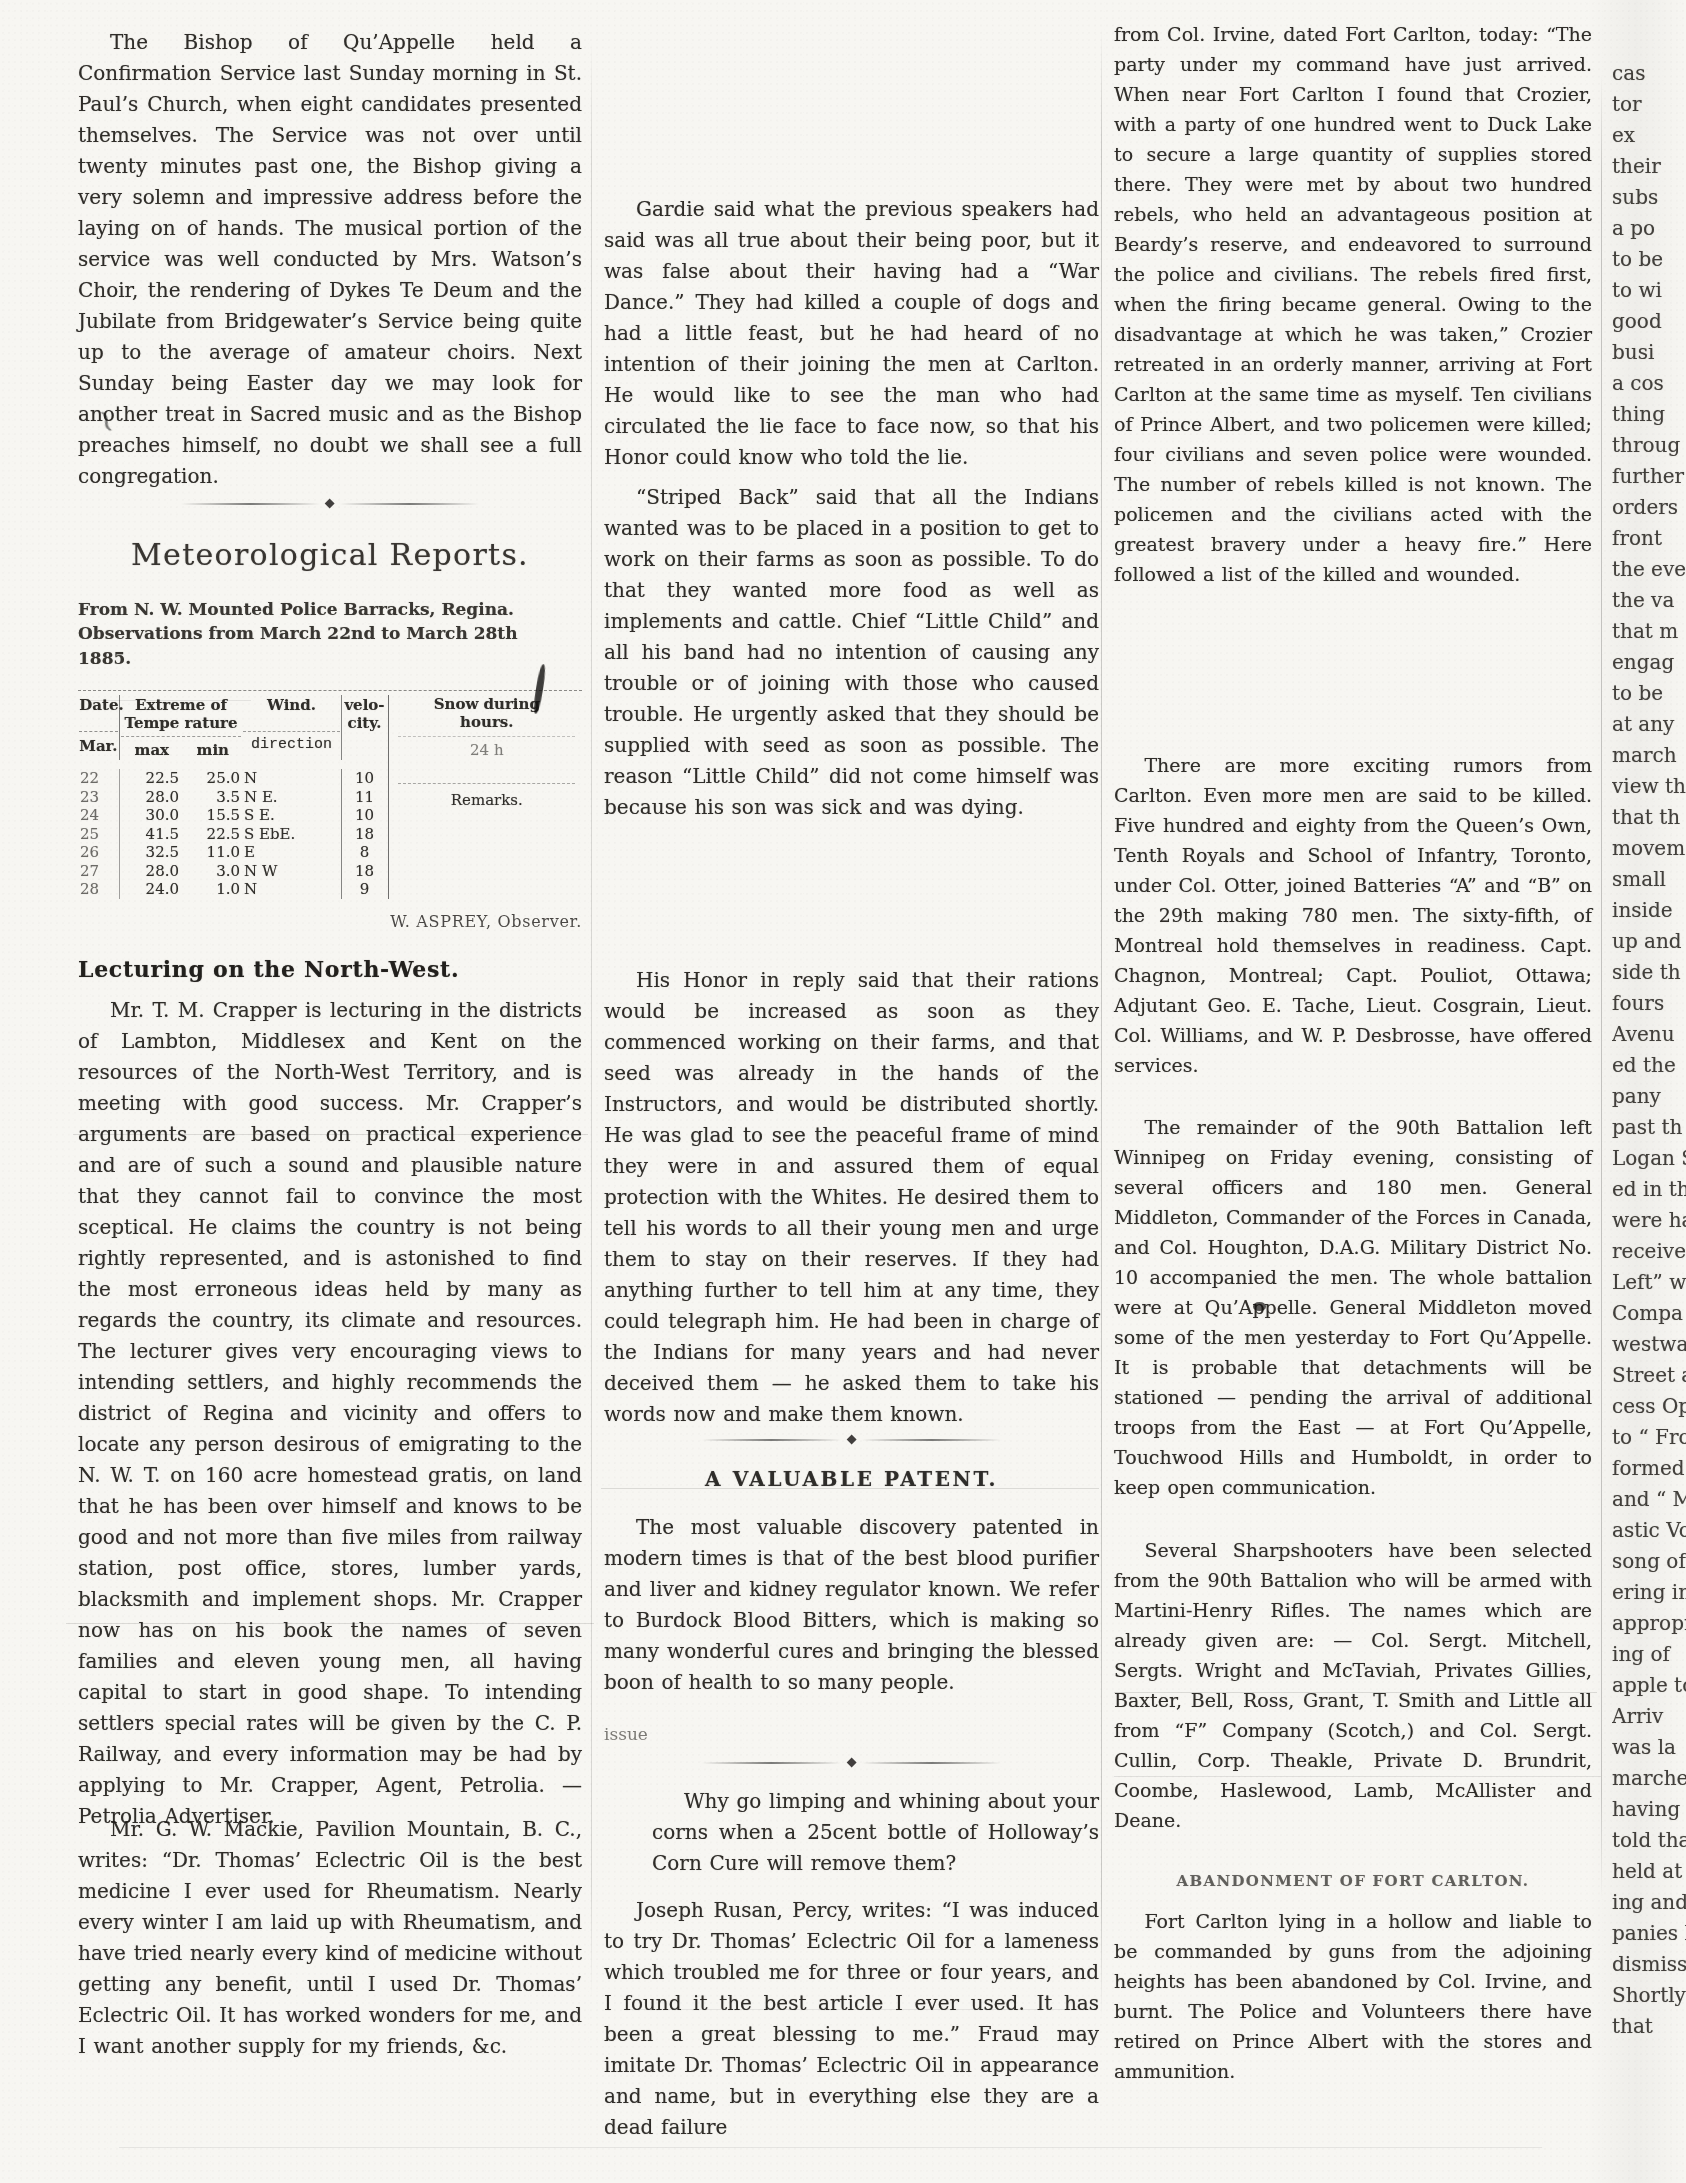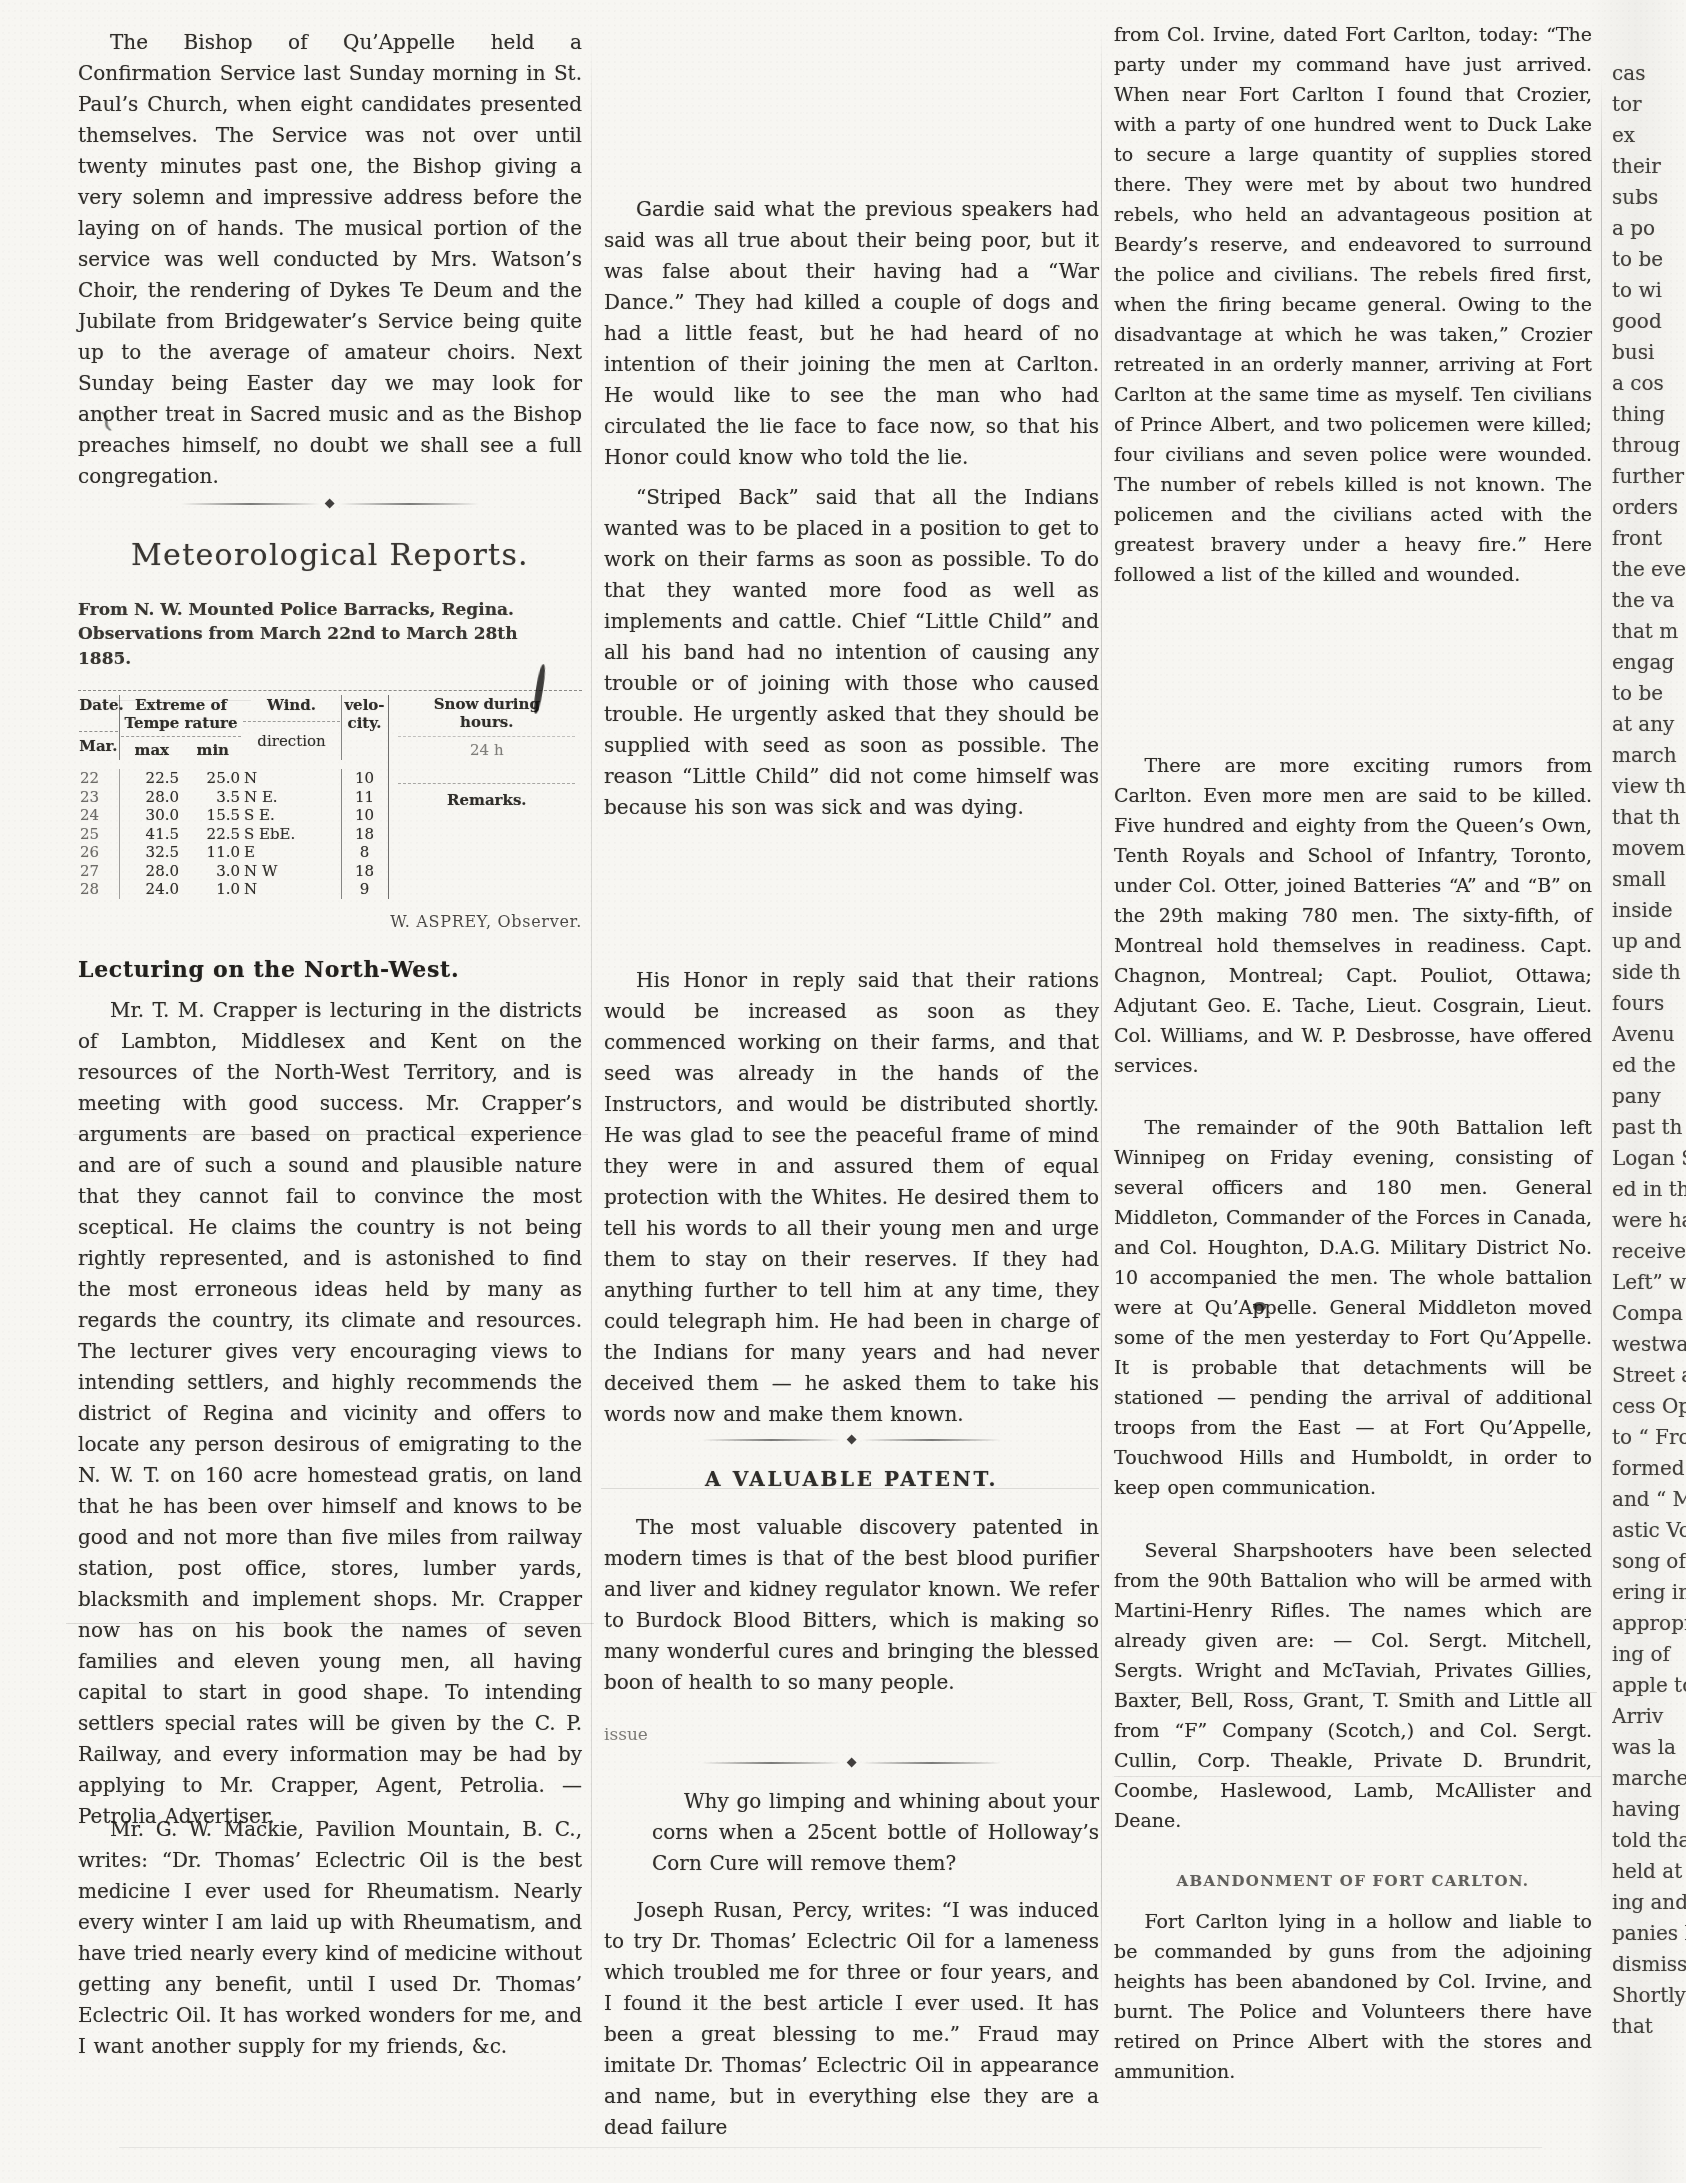--- a/index.html
+++ b/index.html
@@ -61,34 +61,34 @@
   }
   .mt-left{width:310px;}
   .mt-h{display:grid;grid-template-columns:42px 122px 99px 46px;font-size:15px;line-height:18px;}
   .mt-hcell{padding:1.3px 1.3px;}
   .mt-h-date{border-right:0.7px solid rgba(20,20,20,0.55);font-weight:700;}
   .mt-h-date .sub{border-top:0.7px dashed rgba(20,20,20,0.45);margin-top:17px;padding-top:5.3px;}
   .mt-h-temp{text-align:center;font-weight:700;}
   .mt-h-wind{text-align:center;font-weight:700;}
   .mt-h-vel{border-left:0.7px solid rgba(20,20,20,0.5);text-align:center;font-weight:700;}
   .mt-maxmin{display:grid;grid-template-columns:61px 61px;border-top:0.7px dashed rgba(20,20,20,0.4);margin-top:4px;padding-top:4px;font-weight:700;}
-  .mt-dir{border-top:0.7px dashed rgba(20,20,20,0.4);margin-top:7px;padding-top:10px;font-weight:400;}
+  .mt-dir{border-top:0.7px dashed rgba(20,20,20,0.4);margin-top:17px;padding-top:4px;font-weight:400;font-family:Liberation Mono, monospace;}
   .mt-rows{margin-top:9.3px;}
   .mt-row{display:grid;grid-template-columns:42px 61px 61px 99px 46px;font-size:15px;line-height:18.5px;}
   .mt-c{padding:0 2px;}
   .mt-c.date{border-right:0.7px solid rgba(20,20,20,0.55);opacity:.7;}
   .mt-c.vel{border-left:0.7px solid rgba(20,20,20,0.5);text-align:center;}
   .mt-c.num{text-align:right;}
   .mt-remarks{
     width:177px;border-left:0.7px solid rgba(20,20,20,0.6);padding-left:9.3px;
     font-size:15px;line-height:18.5px;
   }
   .mt-snow{text-align:center;font-weight:700;line-height:18px;}
   .mt-snow-sub{text-align:center;border-top:0.7px dashed rgba(20,20,20,0.4);margin-top:5.3px;padding:4px 0;opacity:.6;}
-  .mt-remtitle{text-align:center;font-weight:700;margin-top:20px;border-top:0.7px dashed rgba(20,20,20,0.35);padding-top:6.6px;}
+  .mt-remtitle{text-align:center;font-weight:400;margin-top:20px;border-top:0.7px dashed rgba(20,20,20,0.35);padding-top:6.6px;}
   .mt-remlines{margin-top:20px;}
   .observer{font-size:16px;text-align:right;color:rgba(30,28,25,0.8);letter-spacing:0.7px;}
   
   .edge{
     position:absolute;left:1612px;top:58px;width:74px;height:2012px;overflow:hidden;
     font-size:20px;color:rgba(35,32,28,0.72);text-shadow:0 0 0.7px rgba(40,38,34,0.5);
   }
   .edge-line{display:block;white-space:nowrap;line-height:31px;}
   
   .vrule{position:absolute;width:1.3px;background:linear-gradient(to bottom, rgba(0,0,0,0), rgba(20,20,20,0.4) 6%, rgba(20,20,20,0.4) 94%, rgba(0,0,0,0));}

